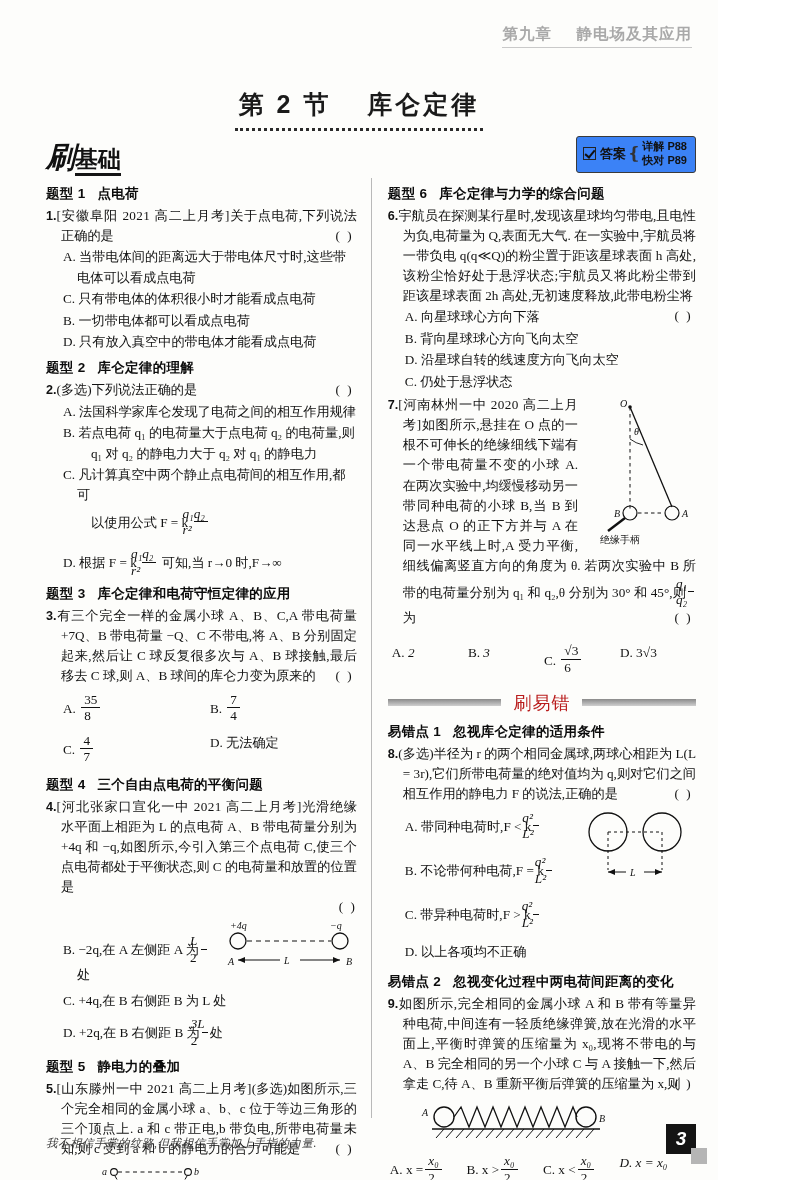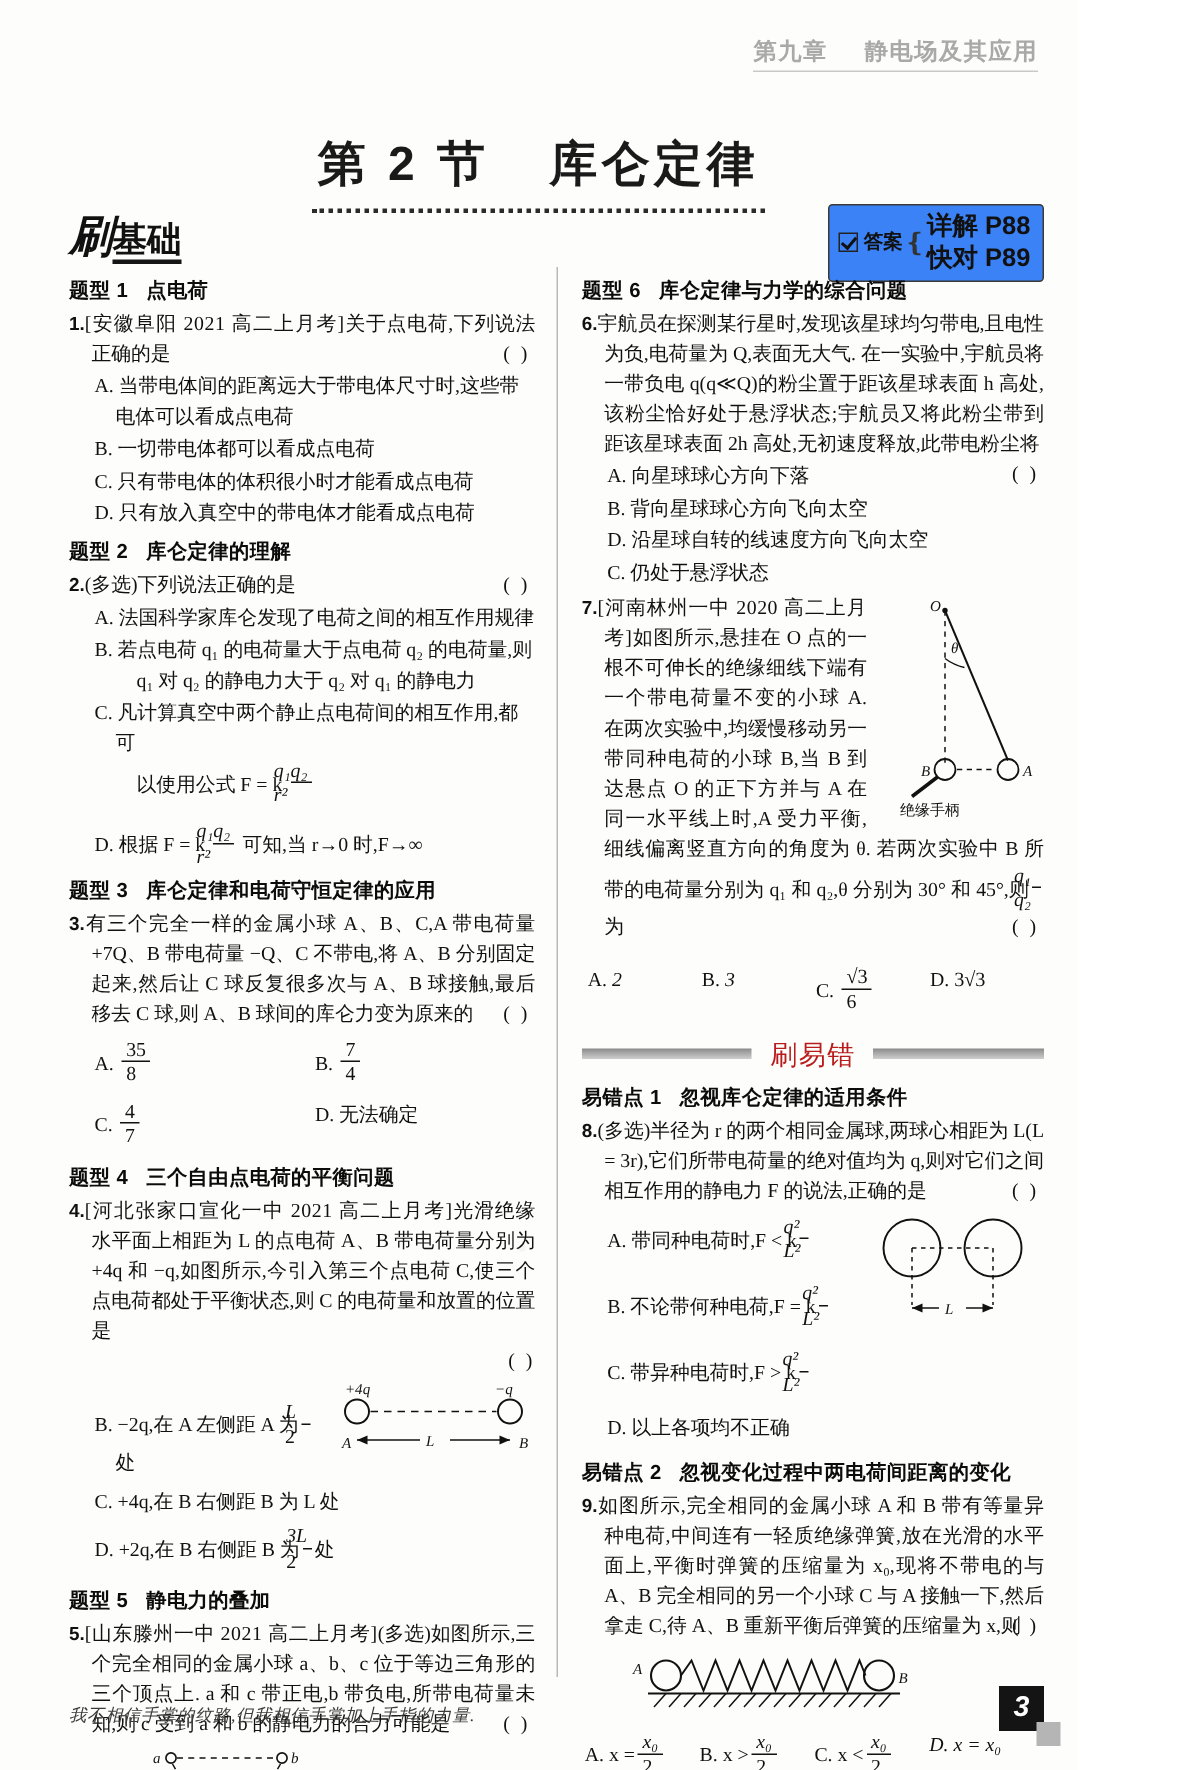--- a/index.html
+++ b/index.html
@@ -31,21 +31,21 @@
 
   
   .title-wrap {
     position: absolute; top: 88px; left: 0; right: 0;
     text-align: center;
   }
   .title {
     display: inline-block;
     font-family: "Liberation Sans", sans-serif;
     font-weight: bold;
-    font-size: 32px;
+    font-size: 25px;
     letter-spacing: 3px;
     color: #1a1a1a;
     padding: 0 4px 7px 4px;
     border-bottom: 3px dotted #2b2b2b;
   }
   .title .gap { display:inline-block; width: 16px; }
 
   
   .band { position: absolute; top: 136px; left: 46px; right: 22px; height: 46px; }
   .shua-badge {
@@ -80,21 +80,21 @@
   }
   .ansbox .chk::after {
     content: "";
     position: absolute; left: 3px; top: 0px;
     width: 4px; height: 8px;
     border: solid #111; border-width: 0 2px 2px 0;
     transform: rotate(40deg);
   }
   .ansbox .lbl { font-size: 13px; font-weight: bold; margin-right: 1px; }
   .ansbox .brace { font-size: 17px; color: #333; margin: 0 1px 0 0; }
-  .ansbox .pages { font-size: 17px; line-height: 1.25; font-weight: bold; }
+  .ansbox .pages { font-size: 11px; line-height: 1.25; font-weight: bold; }
 
   
   .cols {
     position: absolute; top: 178px; left: 46px; right: 22px; bottom: 62px;
     display: flex;
   }
   .col { width: 360px; position: relative; }
   .col.left { padding-right: 14px; }
   .col.right { padding-left: 16px; border-left: 1px solid #b9b9b9; }
 
@@ -231,22 +231,22 @@
       <div class="qtype">
         <span>题型 1</span><span class="tsp"></span><span>点电荷</span>
       </div>
 
       <div class="q">
         <div class="stem">
           <span class="num">1.</span><span class="src">[安徽阜阳 2021 高二上月考]</span><span>关于点电荷,下列说法正确的是</span><span class="paren rightparen">(      )</span>
         </div>
         <div class="opts">
           <div class="opt">A. 当带电体间的距离远大于带电体尺寸时,这些带电体可以看成点电荷</div>
+          <div class="opt">C. 只有带电体的体积很小时才能看成点电荷</div>
           <div class="opt">B. 一切带电体都可以看成点电荷</div>
-          <div class="opt">C. 只有带电体的体积很小时才能看成点电荷</div>
           <div class="opt">D. 只有放入真空中的带电体才能看成点电荷</div>
         </div>
       </div>
 
       <div class="qtype">
         <span>题型 2</span><span class="tsp"></span><span>库仑定律的理解</span>
       </div>
 
       <div class="q">
         <div class="stem">

